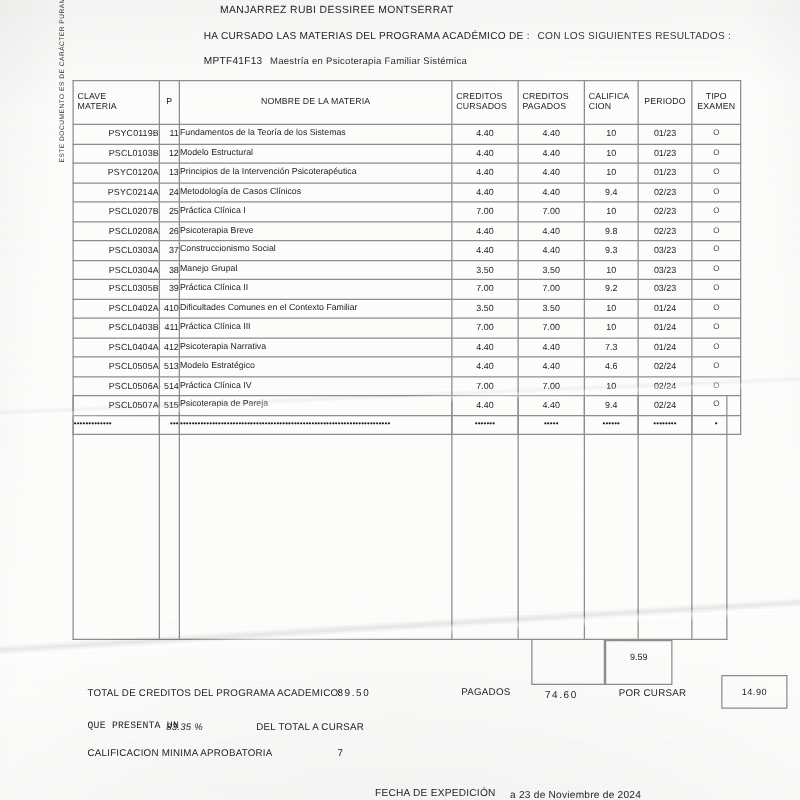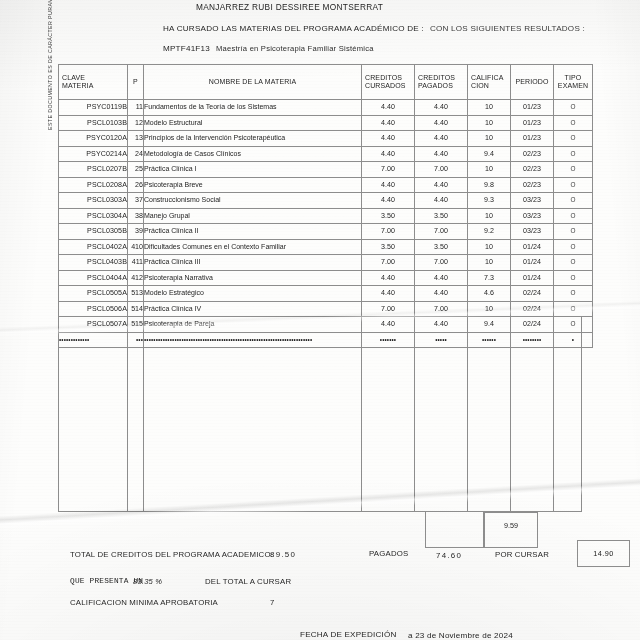--- a/index.html
+++ b/index.html
@@ -63,21 +63,21 @@
   }
 
   
   .hdr-line {
     position: absolute;
     font-size: 8.1px;
     letter-spacing: 0.22px;
     white-space: nowrap;
     color: #242424;
   }
-  #student-name  { left: 196px; top: 2px;  font-size: 8.3px; letter-spacing: 0.3px; }
+  #student-name  { left: 176px; top: 2px;  font-size: 8.3px; letter-spacing: 0.3px; }
   #cursado-text  { left: 163px; top: 24px; }
   #resultados-text { left: 430px; top: 24px; color: #3a3a3a; }
   #program-code  { left: 163px; top: 44px; }
   #program-name  { left: 216px; top: 44px; font-size: 7.6px; color: #2c2c2c; }
 
   
   #disclaimer {
     position: absolute;
     left: 0px;
     top: 130px;

